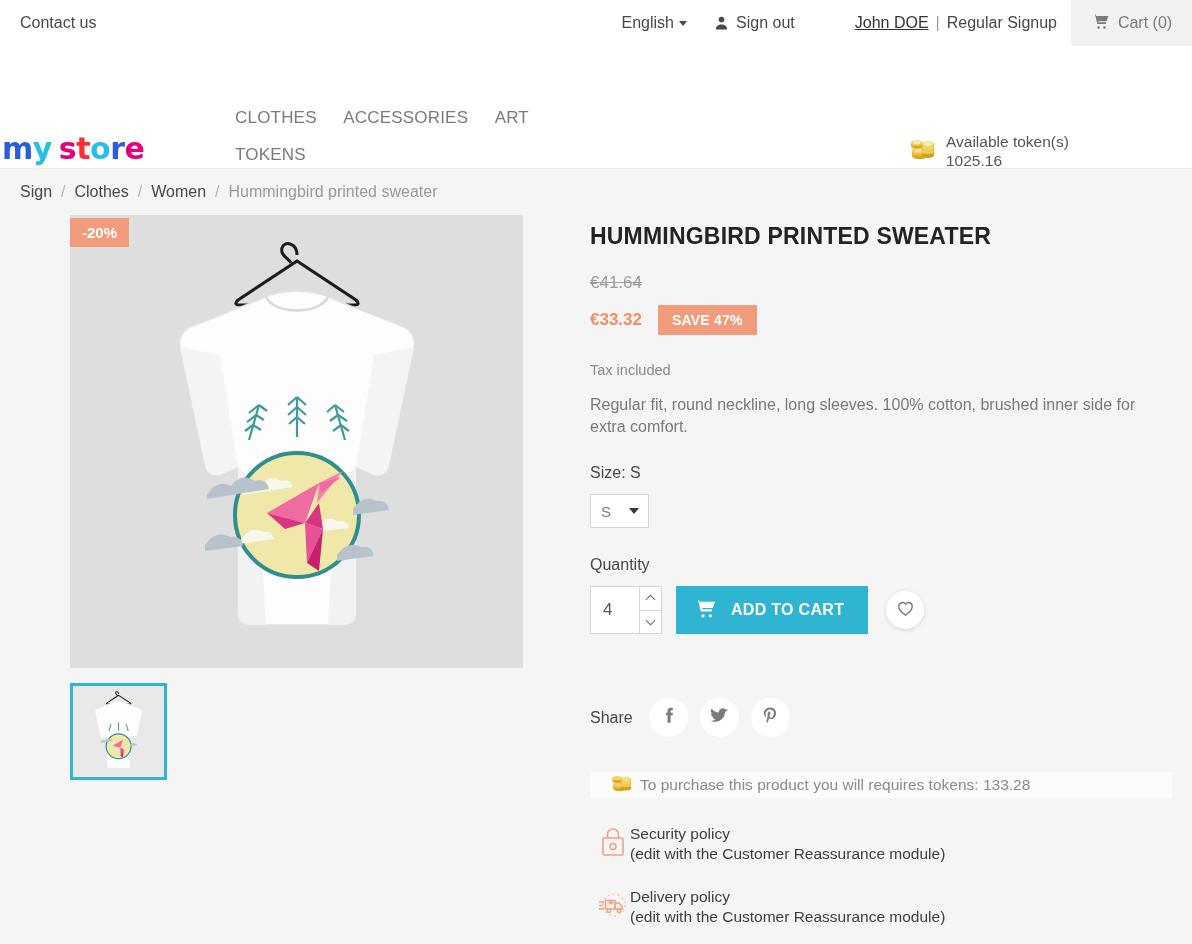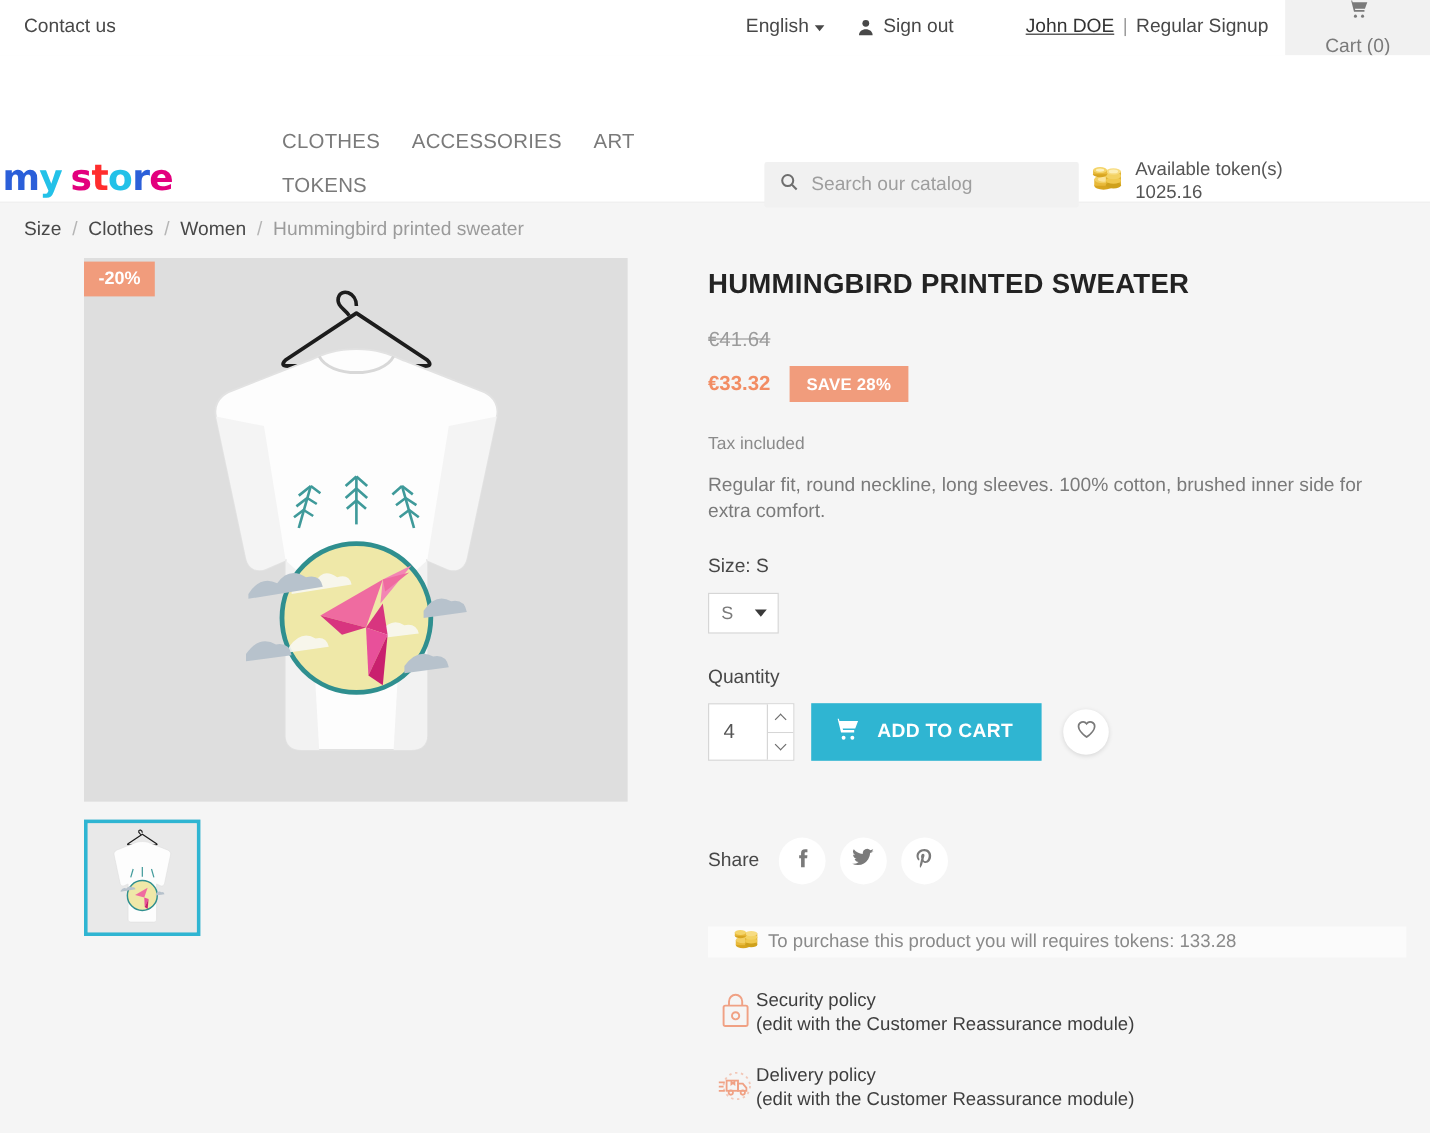--- a/index.html
+++ b/index.html
@@ -40,21 +40,21 @@
   }
   .person-icon { display:flex; align-items:center; }
   .sign-out { cursor: pointer; }
   .john-doe { text-decoration: underline; cursor: pointer; color:#333;margin-left:40px; }
   .pipe { color:#9c9c9c; margin: 0 1px; }
   .seller-signup { cursor: pointer; }
   .cart-block {
     margin-left: 14px; height: 46px; width: 121px;
     background: #f1f1f1;
     display: flex; align-items: center; justify-content: center; gap: 8px;
-    font-size: 16px; color: #7a7a7a; cursor: pointer; flex-direction: column;
+    font-size: 16px; color: #7a7a7a; cursor: pointer;
   }
 
   
   .header {
     background: #fff; height: 123px;
     display: flex; align-items: flex-start;
     border-bottom: 1px solid #ededed;
     position: relative;
   }
   .logo {
@@ -269,29 +269,20 @@
     <span class="l1">m</span><span class="l2">y</span><span style="display:inline-block;width:7px"></span><span class="l3">s</span><span class="l4">t</span><span class="l5">o</span><span class="l6">r</span><span class="l7">e</span>
   </div>
 
   <nav class="mainnav">
     <a>CLOTHES</a>
     <a>ACCESSORIES</a>
     <a>ART</a>
     <a>TOKENS</a>
   </nav>
 
-  <div class="search-wrap">
-    <span>
-      <svg width="17" height="17" viewBox="0 0 24 24" fill="none" stroke="#6e6e6e" stroke-width="2.4">
-        <circle cx="10.5" cy="10.5" r="6.5"></circle>
-          <path d="M15.5 15.5L21 21"></path>
-      </svg>
-    </span>
-    <input class="search-input" type="text" placeholder="Search our catalog" style="">
-  </div>
 
   <div class="token-box">
     <span class="coin-icon">
       <svg width="31" height="31" viewBox="0 0 32 32">
         <g>
           <ellipse cx="12" cy="22.5" rx="8" ry="3.4" fill="#d8a520"></ellipse>
           <rect x="4" y="17" width="16" height="5.5" fill="#e8b93a"></rect>
           <ellipse cx="12" cy="17" rx="8" ry="3.4" fill="#f2cf62"></ellipse>
           <ellipse cx="12" cy="17" rx="5" ry="2" fill="#fbe49a"></ellipse>
           <rect x="14" y="10" width="13" height="12" fill="#e0b434"></rect>
@@ -308,21 +299,21 @@
       </svg>
     </span>
     <div class="token-text">
       <div>Available token(s)</div>
       <div>1025.16</div>
     </div>
   </div>
 </div>
 
 <div class="breadcrumb">
-  <a>Size</a>
+  <a>Sign</a>
   <span class="sep">/</span>
   <a>Clothes</a>
   <span class="sep">/</span>
   <a>Women</a>
   <span class="sep">/</span>
   <span class="current">Hummingbird printed sweater</span>
 </div>
 
 <div class="main">
 
@@ -428,21 +419,21 @@
   </div>
 
   <div class="right-col">
 
     <h1 class="product-title">HUMMINGBIRD PRINTED SWEATER</h1>
 
     <div class="price-old">€41.64</div>
 
     <div class="price-row">
       <span class="price-now">€33.32</span>
-      <span class="save-badge">SAVE 28%</span>
+      <span class="save-badge">SAVE 47%</span>
     </div>
 
     <div class="tax-included">Tax included</div>
 
     <div class="description">Regular fit, round neckline, long sleeves. 100% cotton, brushed inner side for extra comfort.</div>
 
     <div class="size-label">Size: S</div>
     <div class="size-wrap">
       <select class="size-select">
         <option selected="">S</option>

